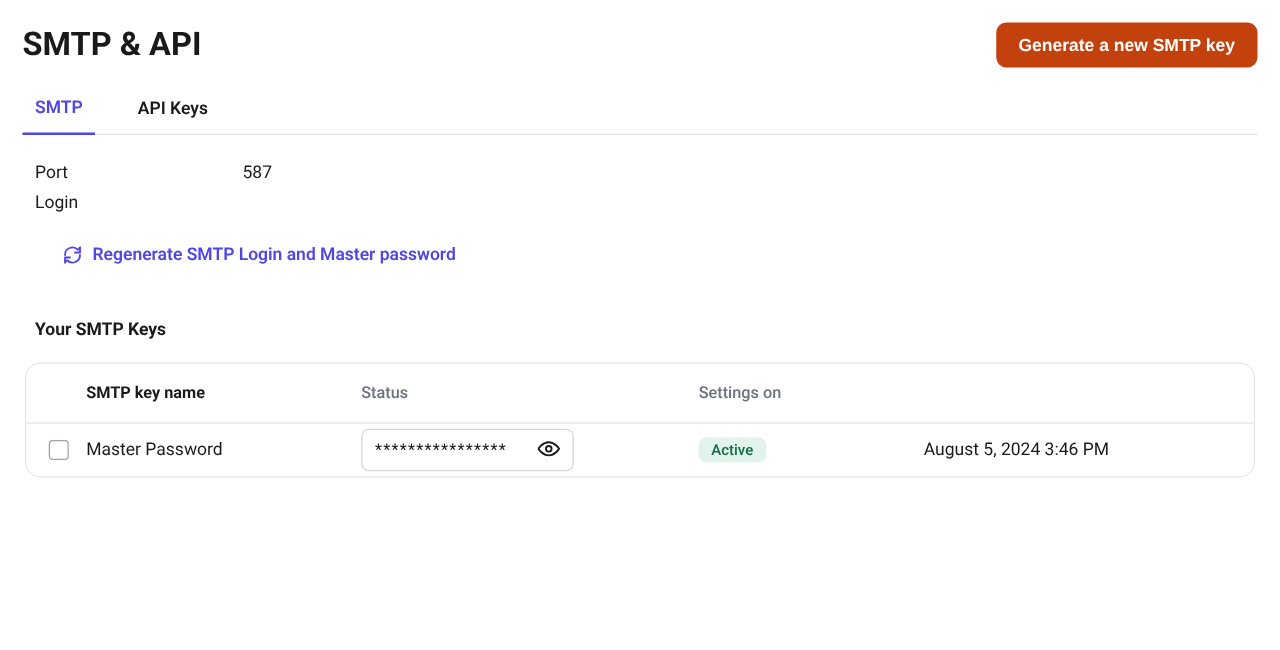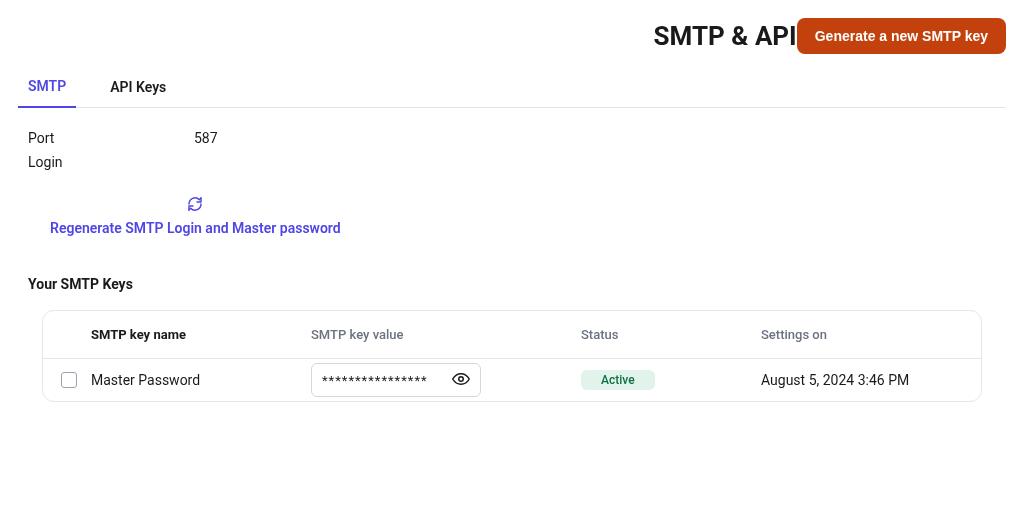--- a/index.html
+++ b/index.html
@@ -1,43 +1,43 @@
 <!DOCTYPE html>
 <html><head>
   <meta charset="utf-8">
   <style>
     * { box-sizing: border-box; margin: 0; padding: 0; }
     body { font-family: -apple-system, BlinkMacSystemFont, "Segoe UI", Roboto, Helvetica, Arial, sans-serif; color: #1a1a1a; background: #fff; }
     .page { width: 1024px; height: 520px; padding: 18px 18px 0 18px; }
-    .header-row { display: flex; justify-content: flex-end; align-items: center; margin-bottom: 24px; }
+    .header-row { display: flex; justify-content: space-between; align-items: center; margin-bottom: 24px; }
     .page-title { font-size: 26px; font-weight: 700; }
     .primary-btn { background: #c2410c; color: #fff; border: none; border-radius: 8px; padding: 10px 18px; font-size: 14px; font-weight: 600; cursor: pointer; }
     .tabs { display: flex; gap: 24px; border-bottom: 1px solid #e5e5e7; margin-bottom: 22px; align-items: flex-end; }
     .tab { padding: 0 10px 12px 10px; font-size: 14px; font-weight: 600; color: #1a1a1a; cursor: pointer; }
     .tab.active { color: #4f46e5; border-bottom: 2px solid #4f46e5; margin-bottom: -1px; }
     .section-title { font-size: 14px; font-weight: 700; margin: 0 0 18px 10px; }
     .settings-block { margin: 0 0 28px 10px; }
     .kv-row { display: flex; font-size: 14px; color: #1a1a1a; margin-bottom: 8px; }
     .kv-label { width: 166px; }
     .kv-value { }
-    .regen-link { display: inline-flex; align-items: center; gap: 8px; color: #4f46e5; font-size: 14px; font-weight: 600; margin: 18px 0 0 22px; cursor: pointer; flex-direction: column; }
+    .regen-link { display: inline-flex; align-items: center; gap: 8px; color: #4f46e5; font-size: 14px; font-weight: 600; margin: 18px 0 0 22px; cursor: pointer; }
     .regen-link .icon { width: 16px; height: 16px; display: inline-flex; }
     .keys-section { margin-top: 40px; }
     .keys-title { font-size: 14px; font-weight: 700; margin: 0 0 18px 10px; }
-    .table { border: 1px solid #e5e5e7; border-radius: 12px; overflow: hidden; margin: 0 24px; }
+    .table { border: 1px solid #e5e5e7; border-radius: 12px; overflow: hidden; margin: 0 2px; }
     .thead, .trow { display: grid; grid-template-columns: 48px 220px 270px 180px 1fr; align-items: center; }
     .thead { height: 48px; border-bottom: 1px solid #e5e5e7; font-size: 13px; }
     .th { color: #6b7280; font-weight: 500; }
     .th.strong { color: #1a1a1a; font-weight: 700; }
     .trow { height: 42px; font-size: 14px; }
     .checkbox { width: 16px; height: 16px; border: 1.5px solid #9ca3af; border-radius: 3px; background: #fff; cursor: pointer; margin-left: 18px; }
     .value-field { display: inline-flex; align-items: center; border: 1px solid #d6d6db; border-radius: 6px; height: 34px; padding: 0 8px 0 10px; width: 170px; justify-content: space-between; }
     .value-text { letter-spacing: 1px; font-size: 13px; color: #1a1a1a; }
     .eye-btn { background: none; border: none; cursor: pointer; padding: 2px; display: inline-flex; }
-    .status-badge { display: inline-block; background: #e1f3ea; color: #116e44; font-size: 12px; font-weight: 500; padding: 3px 20px; border-radius: 6px; }
+    .status-badge { display: inline-block; background: #e1f3ea; color: #116e44; font-size: 12px; font-weight: 500; padding: 3px 10px; border-radius: 6px; }
     .td-name { color: #1a1a1a; }
     .td-created { color: #1a1a1a; }
   </style>
 </head>
 <body>
 
 <div class="page">
   <div class="header-row">
     <h1 class="page-title">SMTP &amp; API</h1>
     <button class="primary-btn">Generate a new SMTP key</button>
@@ -69,21 +69,20 @@
       <span>Regenerate SMTP Login and Master password</span>
     </a>
   </div>
 
   <div class="keys-section">
     <div class="keys-title">Your SMTP Keys</div>
     <div class="table">
       <div class="thead">
         <div></div>
         <div class="th strong">SMTP key name</div>
-        <div class="th">SMTP key value</div>
         <div class="th">Status</div>
         <div class="th">Settings on</div>
       </div>
       <div class="trow">
         <div>
             <div class="checkbox"></div>
           </div>
         <div class="td-name">Master Password</div>
         <div>
           <div class="value-field">

